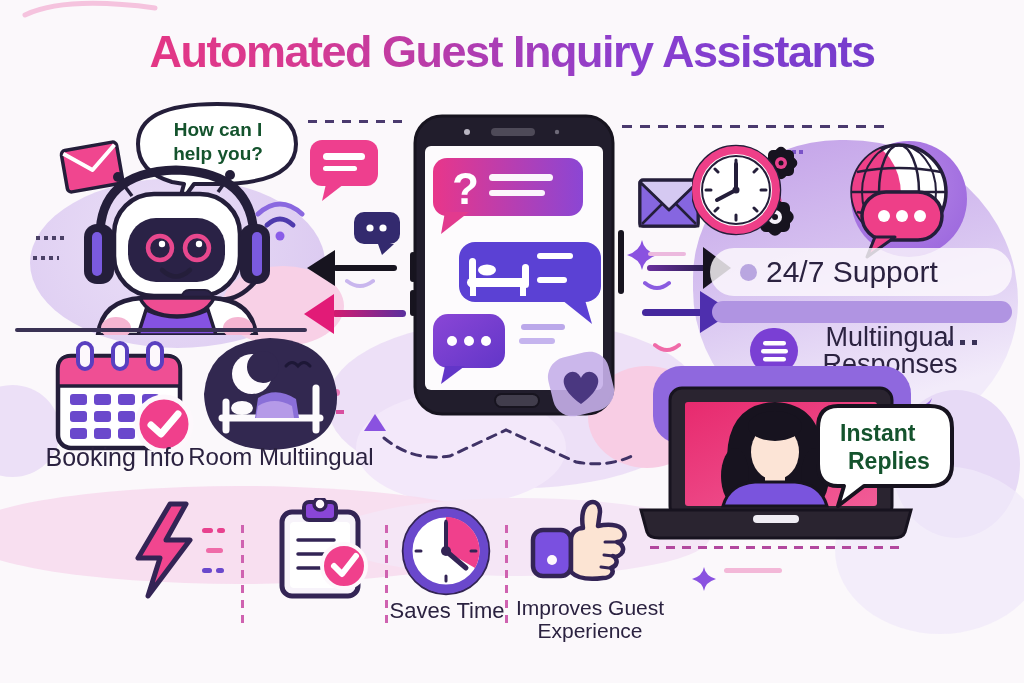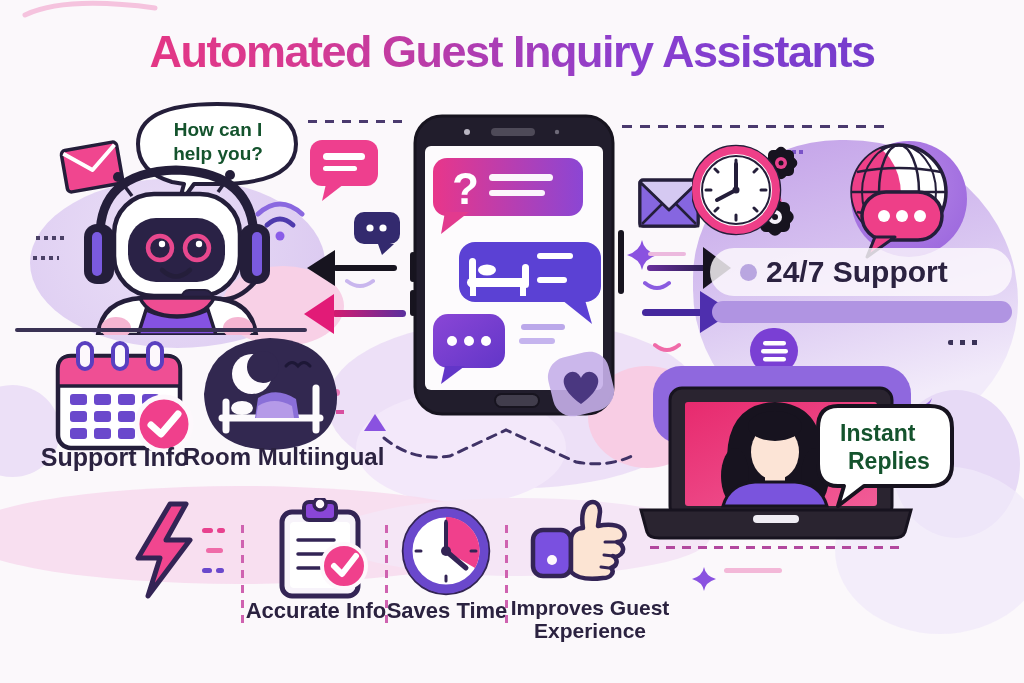--- a/index.html
+++ b/index.html
@@ -1,19 +1,19 @@
 <!DOCTYPE html>
 <html><head>
 <meta charset="utf-8">
 <style>
   html,body{margin:0;padding:0;background:#e8e4ea;font-family:"Liberation Sans","DejaVu Sans",sans-serif;}
   #stage{position:relative;width:1024px;height:683px;background:#fbf8fb;overflow:hidden;margin:0 auto;}
   .abs{position:absolute;}
   .blob{position:absolute;border-radius:50%;}
-  .label{position:absolute;font-weight:bold;color:#2b2240;text-align:center;line-height:1.08;}
+  .label{position:absolute;font-weight:normal;color:#2b2240;text-align:center;line-height:1.08;}
   #title{position:absolute;left:0;right:0;top:26px;text-align:center;font-size:45px;font-weight:bold;
     letter-spacing:-1.5px;color:#a43cab;
     background:linear-gradient(90deg,#e9357f 8%,#d63a92 30%,#8a3fd0 62%,#6d3bcb 95%);
     -webkit-background-clip:text;background-clip:text;-webkit-text-fill-color:transparent;}
   .dashH{position:absolute;height:3px;}
   .dashV{position:absolute;width:3px;background:repeating-linear-gradient(180deg,#cf62b0 0 8px,transparent 8px 15px);}
   .bubble-text{position:absolute;font-weight:bold;color:#14532d;}
   svg{display:block;}
 </style>
 </head>
@@ -262,20 +262,21 @@
   <div class="label" style="left:766px;top:256px;width:240px;font-size:30px;text-align:left;">24/7 Support</div>
   <div class="abs" style="left:712px;top:301px;width:300px;height:22px;background:#b094e2;border-radius:12px;"></div>
 
   <svg class="abs" style="left:748px;top:326px;" width="54" height="58" viewBox="0 0 54 58">
     <rect x="2" y="2" width="48" height="46" rx="23" fill="#7a3fd4"></rect>
     <polygon points="14,44 32,44 10,58" fill="#7a3fd4"></polygon>
     <rect x="15" y="15" width="23" height="4.5" rx="2.2" fill="#ffffff"></rect>
     <rect x="13" y="23" width="27" height="4.5" rx="2.2" fill="#ffffff"></rect>
     <rect x="15" y="31" width="23" height="4.5" rx="2.2" fill="#ffffff"></rect>
   </svg>
+  <div class="label" style="left:800px;top:324px;width:180px;font-size:27px;line-height:1.0;">Multiingual Responses</div>
 
   <div class="abs" style="left:948px;top:340px;width:34px;height:5px;background:repeating-linear-gradient(90deg,#3a3258 0 5px,transparent 5px 12px);border-radius:2px;"></div>
   <svg class="abs" style="left:888px;top:372px;" width="48" height="46" viewBox="0 0 48 46">
     <path d="M 12 6 A 20 20 0 1 0 44 26 A 16 16 0 1 1 12 6 Z" fill="#9a6ee0"></path>
   </svg>
 
   <svg class="abs" style="left:615px;top:360px;" width="400" height="185" viewBox="0 0 400 185">
     <defs>
         <linearGradient id="scr" x1="0" y1="0" x2="1" y2="1">
       <stop offset="0" stop-color="#e72a6e"></stop>
@@ -322,21 +323,21 @@
       <rect x="20" y="71" width="17" height="11" rx="3"></rect>
         <rect x="44" y="71" width="17" height="11" rx="3"></rect>
         <rect x="68" y="71" width="17" height="11" rx="3"></rect>
       <rect x="20" y="88" width="17" height="11" rx="3"></rect>
         <rect x="44" y="88" width="17" height="11" rx="3"></rect>
         <rect x="68" y="88" width="17" height="11" rx="3"></rect>
     </g>
     <circle cx="114" cy="84" r="27" fill="#f0408c" stroke="#fdf8fc" stroke-width="5"></circle>
     <path d="M 101 85 L 111 94 L 128 74" fill="none" stroke="#ffffff" stroke-width="7" stroke-linecap="round" stroke-linejoin="round"></path>
   </svg>
-  <div class="label" style="left:30px;top:444px;width:170px;font-size:25px;">Support Info</div>
+  <div class="label" style="left:30px;top:444px;width:170px;font-size:25px;">Booking Info</div>
 
   <svg class="abs" style="left:200px;top:336px;" width="145" height="120" viewBox="0 0 145 120">
     <path d="M 70 2 Q 130 4 137 58 Q 139 112 70 114 Q 6 112 4 58 Q 8 6 70 2 Z" fill="#322850"></path>
     <circle cx="52" cy="38" r="20" fill="#fdfbfd"></circle>
     <circle cx="63" cy="31" r="16" fill="#322850"></circle>
     <path d="M 86 30 q 6 -7 12 0 q 6 -7 12 0" fill="none" stroke="#1d1736" stroke-width="3" stroke-linecap="round"></path>
     <ellipse cx="42" cy="72" rx="11" ry="7" fill="#fdfbfd"></ellipse>
     <path d="M 26 94 L 26 66 M 22 82 L 120 82 M 116 94 L 116 52" fill="none" stroke="#fdfbfd" stroke-width="7" stroke-linecap="round"></path>
     <path d="M 58 62 Q 76 50 96 63 L 99 82 L 55 82 Z" fill="#8a6fd8"></path>
     <path d="M 58 70 Q 74 60 92 70 L 94 82 L 56 82 Z" fill="#b59ae8"></path>
@@ -356,21 +357,20 @@
 
   <svg class="abs" style="left:268px;top:498px;" width="108" height="105" viewBox="0 0 108 105">
     <rect x="14" y="14" width="76" height="84" rx="10" fill="#f7f3fa" stroke="#332455" stroke-width="5"></rect>
     <rect x="22" y="24" width="60" height="66" rx="4" fill="#ffffff"></rect>
     <rect x="36" y="4" width="32" height="18" rx="5" fill="#8a46d8" stroke="#332455" stroke-width="4"></rect>
     <circle cx="52" cy="6" r="6" fill="#fdf8fc" stroke="#332455" stroke-width="3.5"></circle>
     <path d="M 30 42 L 66 42 M 30 56 L 62 56 M 30 70 L 58 70" stroke="#332455" stroke-width="3.5" stroke-linecap="round"></path>
     <circle cx="76" cy="68" r="22" fill="#f0408c" stroke="#fdf8fc" stroke-width="4"></circle>
     <path d="M 66 68 L 74 76 L 88 58" fill="none" stroke="#ffffff" stroke-width="6" stroke-linecap="round" stroke-linejoin="round"></path>
   </svg>
-  <div class="label" style="left:240px;top:599px;width:152px;font-size:22px;">Accurate Info</div>
 
   <div class="dashV" style="left:385px;top:525px;height:105px;"></div>
 
   <svg class="abs" style="left:400px;top:505px;" width="95" height="95" viewBox="0 0 95 95">
     <circle cx="46" cy="46" r="43" fill="none" stroke="#332455" stroke-width="2.5"></circle>
     <circle cx="46" cy="46" r="38" fill="#ffffff" stroke="#6a48cc" stroke-width="9"></circle>
     <path d="M 46 46 L 46 12 A 34 34 0 0 1 75 63 Z" fill="#f0408c"></path>
     <path d="M 46 16 L 46 21 M 46 71 L 46 76 M 16 46 L 21 46 M 71 46 L 76 46" stroke="#332455" stroke-width="3" stroke-linecap="round"></path>
     <line x1="46" y1="46" x2="46" y2="18" stroke="#332455" stroke-width="4" stroke-linecap="round"></line>
     <line x1="46" y1="46" x2="66" y2="63" stroke="#332455" stroke-width="5" stroke-linecap="round"></line>

